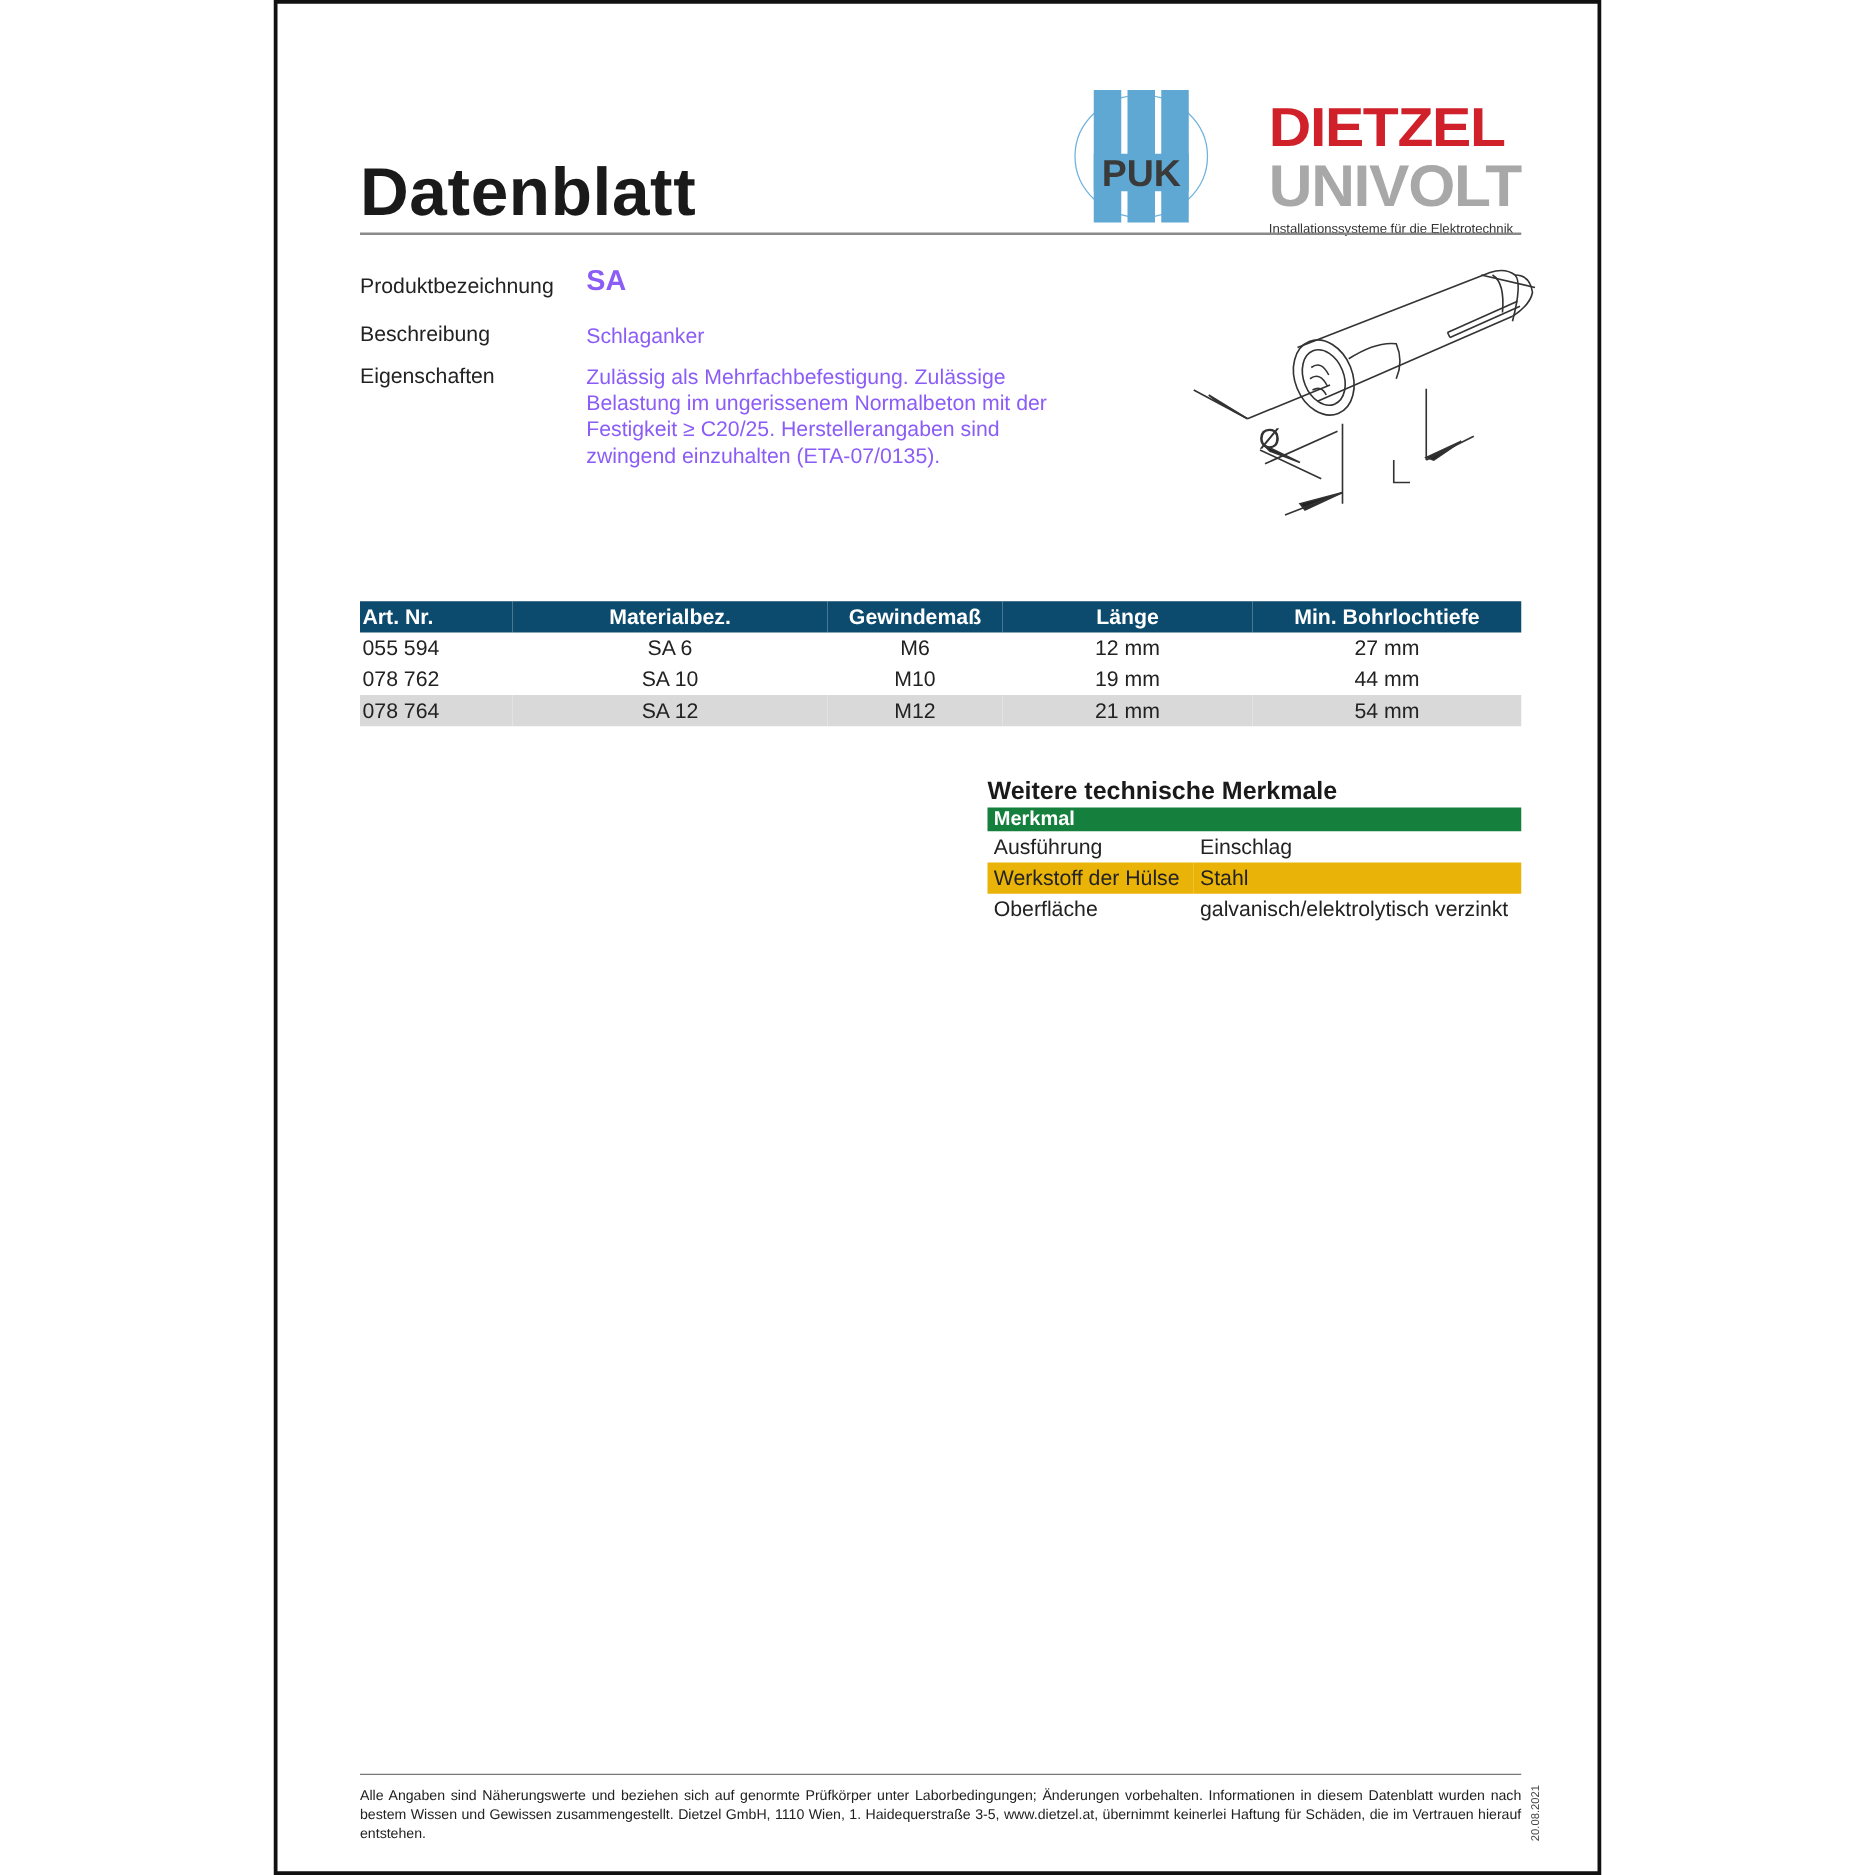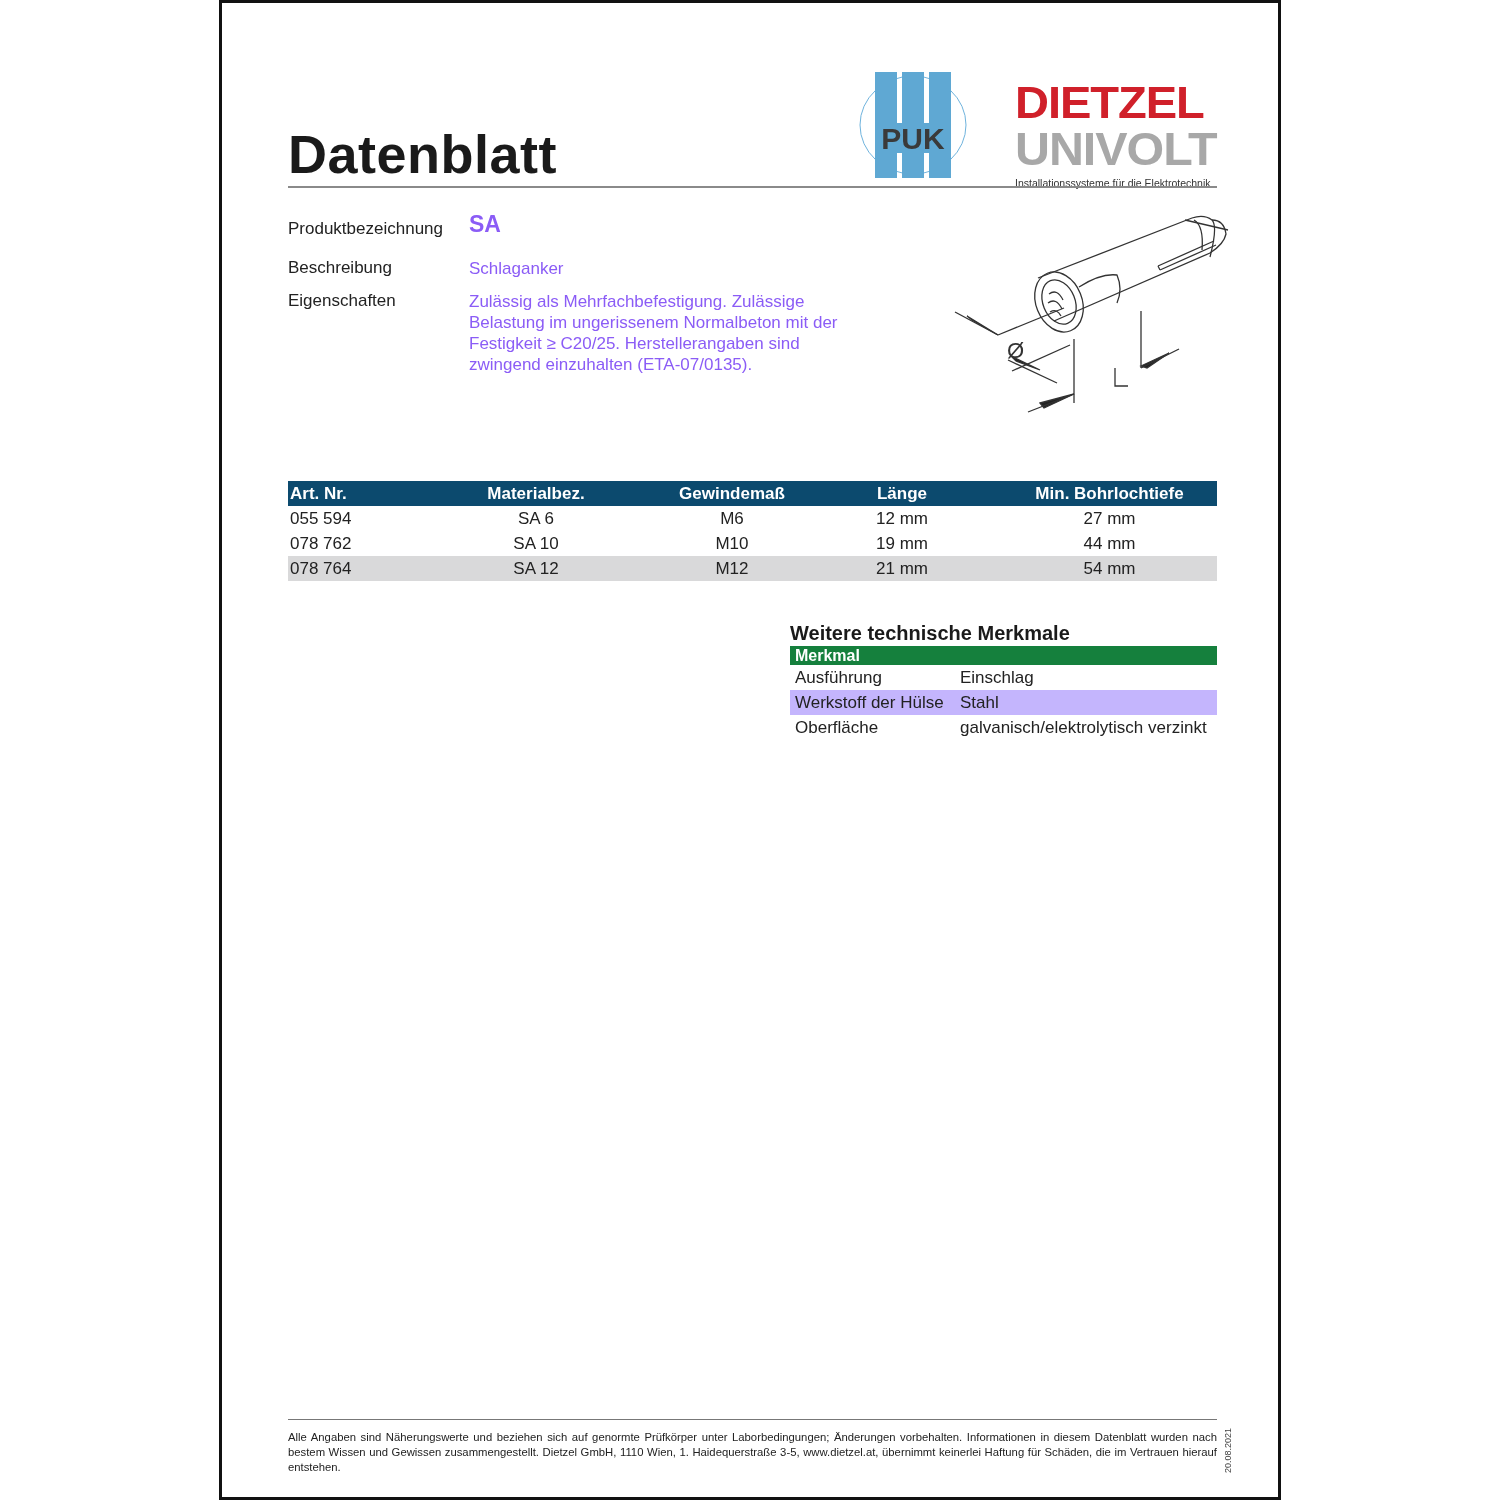--- a/index.html
+++ b/index.html
@@ -21,21 +21,21 @@
     .art-table { left: 66px; top: 478px; width: 929px; font-size: 17px; }
     .art-table th { background: #0c4a6e; color: #fff; font-weight: bold; height: 25px; padding: 0; font-size: 17px; }
     .art-table td { height: 25px; padding: 0; text-align: center; color: #222; }
     .art-table td:first-child, .art-table th:first-child { text-align: left; padding-left: 2px; }
     .art-table tr.alt td { background: #d9d9da; }
     .tm-title { left: 568px; top: 619px; font-size: 20px; font-weight: bold; color: #1a1a1a; }
     .tm-table { left: 568px; top: 643px; width: 427px; font-size: 17px; }
     .tm-table th { background: #15803d; color: #fff; font-weight: bold; text-align: left; height: 19px; padding: 0 0 0 5px; font-size: 16px; }
     .tm-table td { height: 25px; padding: 0 0 0 5px; color: #222; white-space: nowrap; }
     .tm-table td.k { width: 160px; }
-    .tm-table tr.alt td { background: #c4b5fd; }
+    .tm-table tr.alt td { background: #eab308; }
     .hr-bottom { left: 66px; top: 1416px; width: 929px; height: 1px; background: #777; }
     .footer { left: 66px; top: 1427px; width: 929px; font-size: 11.3px; line-height: 15px; color: #222; text-align: justify; }
     .date { left: 1001px; top: 1425px; font-size: 9px; color: #444; writing-mode: vertical-rl; transform: rotate(180deg); height: 45px; }
   </style>
 </head>
 <body>
 
 <div class="page">
 
   <div class="abs title">Datenblatt</div>

